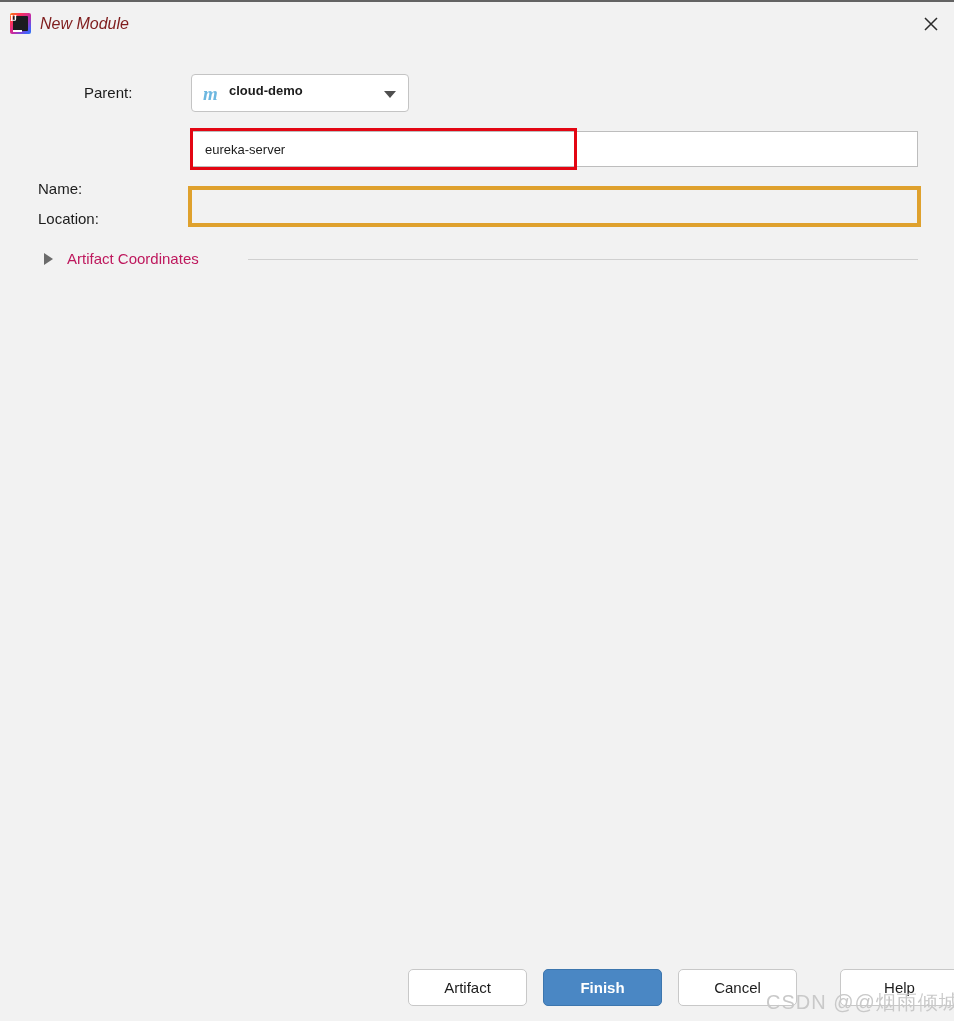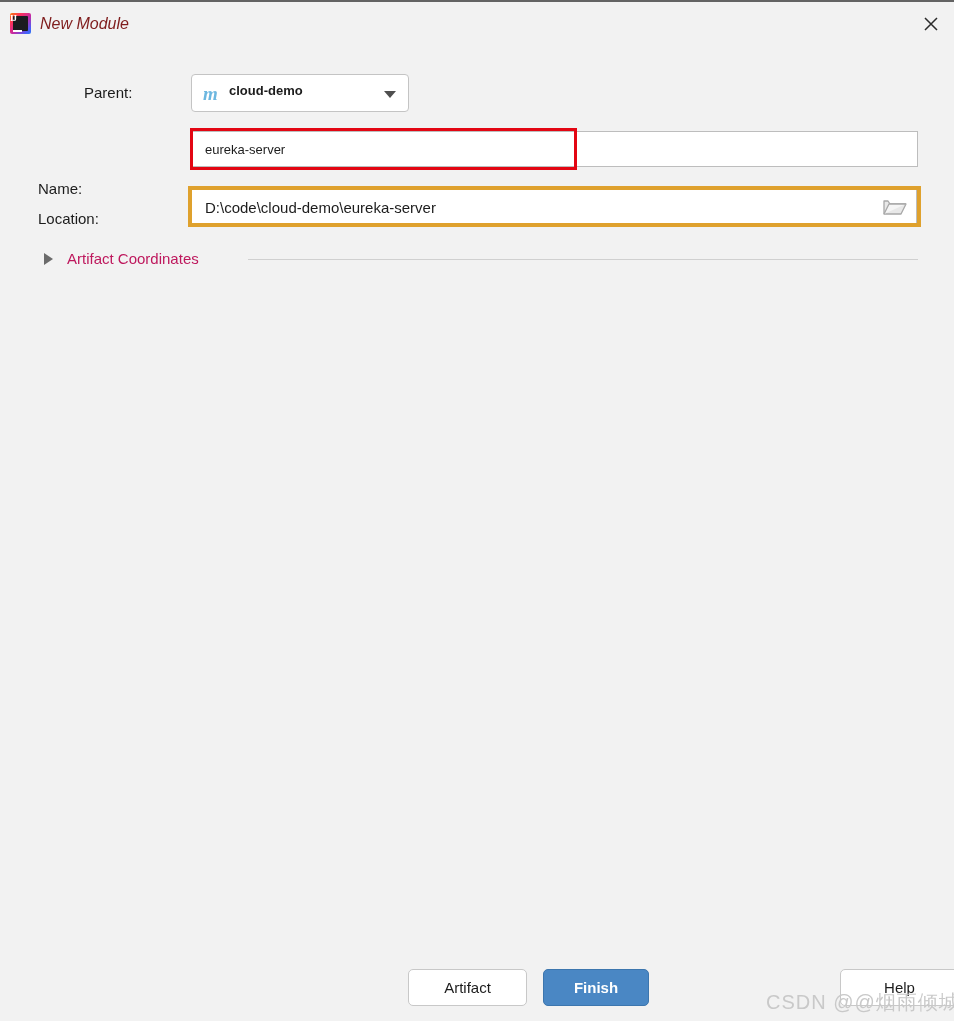--- a/index.html
+++ b/index.html
@@ -238,21 +238,21 @@
     box-sizing: border-box;
     font-size: 15px;
     color: #1c1c1c;
     text-align: center;
     line-height: 35px;
     cursor: default;
     white-space: nowrap;
   }
   #btn-previous { left: 408px; top: 967px; width: 119px; }
   #btn-finish {
-    left: 543px; top: 967px; width: 106px;
+    left: 543px; top: 967px; width: 119px;
     background: #4a87c4;
     border: 1px solid #3d76ae;
     color: #ffffff;
     font-weight: bold;
   }
   #btn-cancel { left: 678px; top: 967px; width: 119px; }
   #btn-help   { left: 813px; top: 967px; width: 119px; margin-left: 27px; }
 
   
   #watermark {
@@ -300,39 +300,31 @@
 
   <div class="form-label" id="label-name">Name:</div>
 
   <div id="name-field">
     <span id="name-value">eureka-server</span>
   </div>
   <div id="name-annotation"></div>
 
   <div class="form-label" id="label-location">Location:</div>
 
-  <div id="location-field">
-    <span id="location-value">D:\code\cloud-demo\eureka-server</span>
-    <span id="folder-browse-button">
-      <svg width="26" height="22" viewBox="0 0 26 22">
-        <path d="M2 5 L2 18 L19 18 L24 8 L8 8 L6 5 Z" fill="#e8e8e8" stroke="#a8a8a8" stroke-width="1.3" stroke-linejoin="round"></path>
-        <path d="M2 18 L7 8 L24 8" fill="#f5f5f5" stroke="#a8a8a8" stroke-width="1.3" stroke-linejoin="round"></path>
-      </svg>
-    </span>
-  </div>
   <div id="location-annotation"></div>
 
   <div id="artifact-section">
     <span id="artifact-triangle"></span>
     <span id="artifact-label">Artifact Coordinates</span>
     <span id="artifact-rule"></span>
   </div>
 
   <div class="dlg-button" id="btn-previous">Artifact</div>
 
   <div class="dlg-button" id="btn-finish">Finish</div>
 
+  <div class="dlg-button" id="btn-cancel">Cancel</div>
 
   <div class="dlg-button" id="btn-help">Help</div>
 
   <div id="watermark">CSDN @@烟雨倾城</div>
 
 </div>
 
 </body></html>

